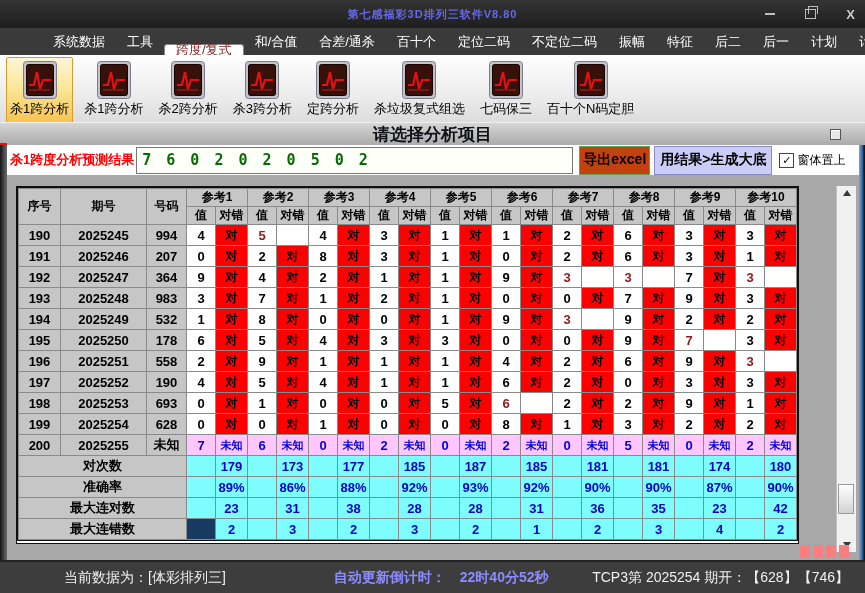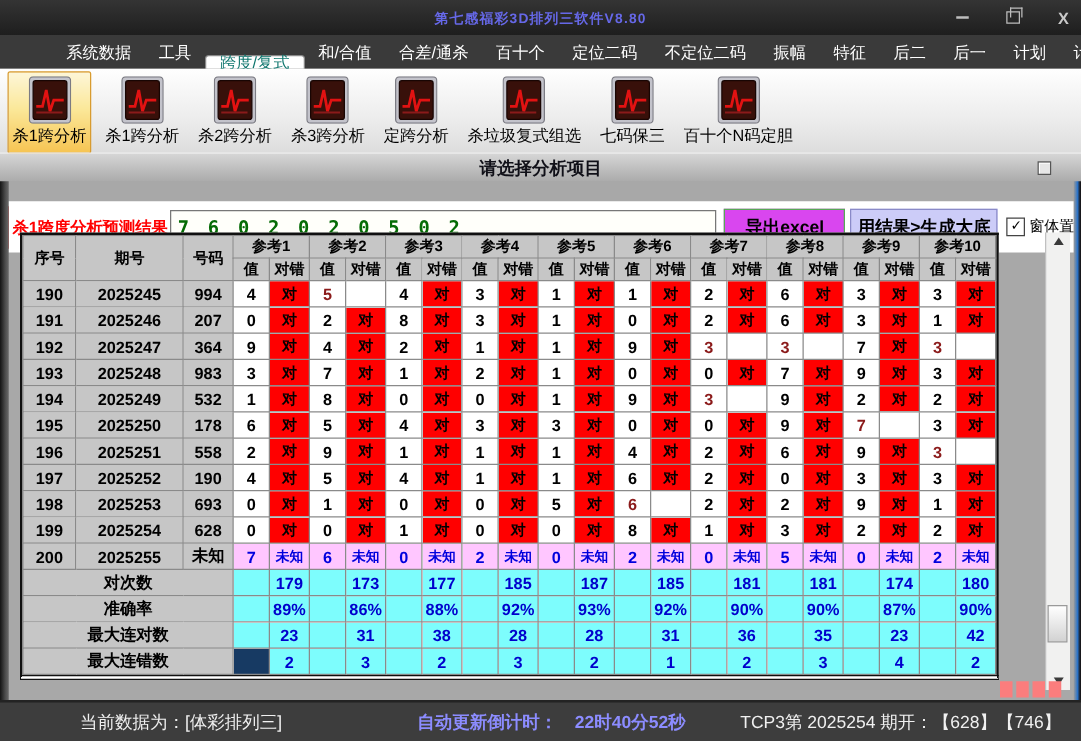--- a/index.html
+++ b/index.html
@@ -13,52 +13,52 @@
   .win-controls{position:absolute;right:10px;top:0;height:28px;display:flex;align-items:center;gap:30px;}
   .ico-min{width:10px;height:2px;background:#bdbdbd;}
   .ico-max{width:9px;height:8px;border:1px solid #bdbdbd;position:relative;background:transparent;}
   .ico-max::before{content:"";position:absolute;left:2px;top:-4px;width:8px;height:7px;border:1px solid #bdbdbd;border-bottom:none;}
   .ico-close{color:#c9c9c9;font-size:13px;font-weight:bold;line-height:1;}
 
   
   .menubar{position:absolute;top:28px;left:0;right:0;height:27px;background:#3a3a3a;
     display:flex;align-items:stretch;padding-left:42px;}
   .menu-item{color:#fff;font-size:13px;display:flex;align-items:center;padding:0 11px;cursor:default;white-space:nowrap;}
-  .menu-item.active{background:#fff;color:#0f766e;border-radius:3px 3px 0 0;border:1px solid #888;border-bottom:none;margin-top:16px;}
+  .menu-item.active{background:#fff;color:#7f1d1d;border-radius:3px 3px 0 0;border:1px solid #888;border-bottom:none;margin-top:16px;}
 
   
   .toolbar{position:absolute;top:55px;left:0;right:0;height:67px;
     background:linear-gradient(#fefefe,#ececec 60%,#dcdcdc);border-top:1px solid #fff;border-bottom:1px solid #bbb;
     display:flex;align-items:center;padding:0 14px 0 6px;gap:7px;}
   .tool-btn{display:flex;flex-direction:column;align-items:center;justify-content:center;
     height:62px;padding:1px 3px;border:1px solid transparent;}
   .tool-btn.selected{background:linear-gradient(#fdf6d8,#fbe89a 45%,#f6c453);border:1px solid #d89b2f;border-radius:2px;}
   .tool-label{font-size:13px;color:#000;white-space:nowrap;margin-top:1px;}
   .tool-icon svg{display:block;}
 
   
   .promptbar{position:absolute;top:122px;left:0;right:0;height:23px;
     background:linear-gradient(#d6d6d6,#a9a9a9);border-top:1px solid #efefef;border-bottom:1px solid #7e7e7e;
-    display:flex;align-items:center;justify-content:center;font-size:14px;font-weight:bold;color:#101018;}
+    display:flex;align-items:center;justify-content:center;font-size:17px;font-weight:bold;color:#101018;}
   .prompt-icon{position:absolute;right:24px;top:6px;width:9px;height:9px;border:1px solid #555;background:#e7e7e7;box-shadow:inset 1px 1px 0 #fff;}
 
   
   .content{position:absolute;top:145px;left:0;right:0;bottom:31px;background:#a8a8a8;}
   .left-edge{position:absolute;left:0;top:0;bottom:0;width:7px;background:linear-gradient(to right,#141414,#4c4c4c 60%,#6a6a6a);}
   .right-edge{position:absolute;right:0;top:0;bottom:0;width:6px;
     background:linear-gradient(to right,#9a9a9a,#2d74c8 50%,#17171b 85%);}
 
   
-  .resultbar{position:absolute;top:16px;left:0;right:6px;height:41px;background:#fff;display:flex;align-items:center;}
+  .resultbar{position:absolute;top:0;left:0;right:6px;height:30px;background:#fff;display:flex;align-items:center;}
   .result-mark{width:7px;height:34px;background:#de1515;margin-right:3px;flex:none;}
   .result-label{color:#ff0000;font-weight:bold;font-size:13px;white-space:nowrap;margin-right:2px;}
   .result-input{width:430px;height:25px;border:1px solid #777;background:#fffffa;color:#056b05;
     font-family:"DejaVu Sans Mono","Liberation Mono",monospace;font-size:15px;font-weight:bold;letter-spacing:3px;padding:0 0 0 5px;flex:none;}
   .btn{height:29px;font-weight:bold;font-size:14px;color:#000;border-radius:0;cursor:pointer;white-space:nowrap;}
-  .btn-export{margin-left:6px;background:#d946ef;border:1px solid #57a857;padding:0 16px;}
+  .btn-export{margin-left:6px;background:#c2410c;border:1px solid #57a857;padding:0 3px;}
   .btn-generate{margin-left:4px;background:#ccccf8;border:1px solid #8a8ac8;padding:0 5px;}
   .checkbox-wrap{margin-left:7px;display:flex;align-items:center;gap:3px;}
   .checkbox{width:13px;height:13px;background:#fff;border:1px solid #444;font-size:11px;line-height:12px;text-align:center;font-weight:bold;color:#000;}
   .checkbox-label{font-size:12px;color:#000;white-space:nowrap;}
 
   
   .table-wrap{position:absolute;top:41px;left:16px;border:2px solid #101010;border-bottom:4px double #101010;background:#fff;}
   table{border-collapse:collapse;table-layout:fixed;}
   td{border:1px solid #8a8a8a;text-align:center;padding:0;font-weight:bold;font-size:12px;
     overflow:hidden;white-space:nowrap;color:#000;}

